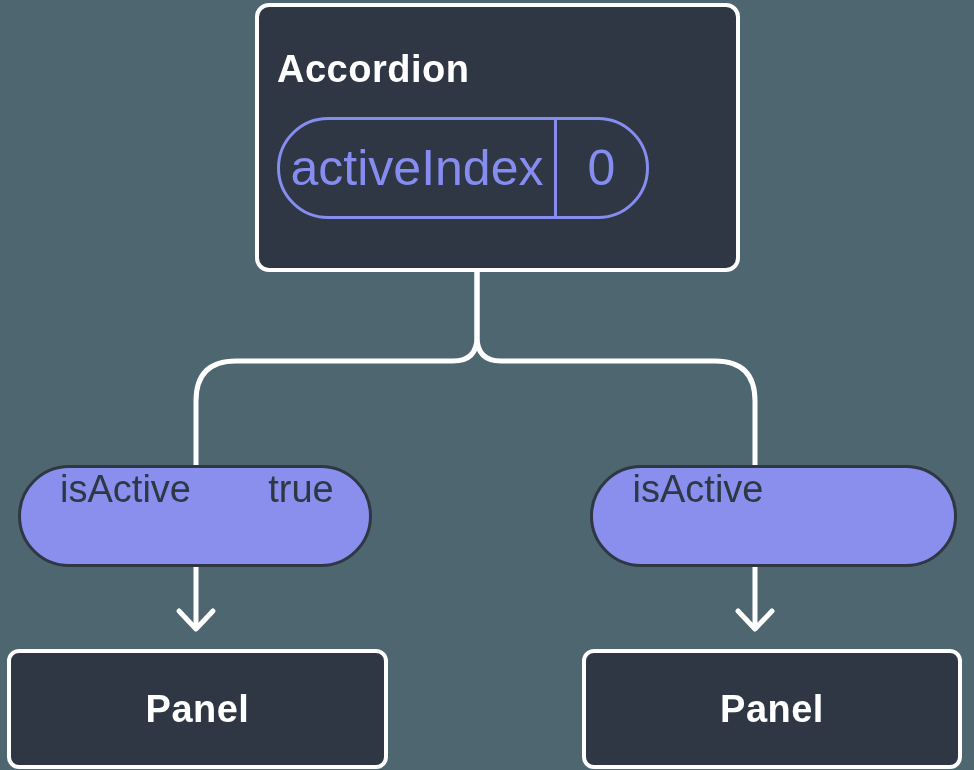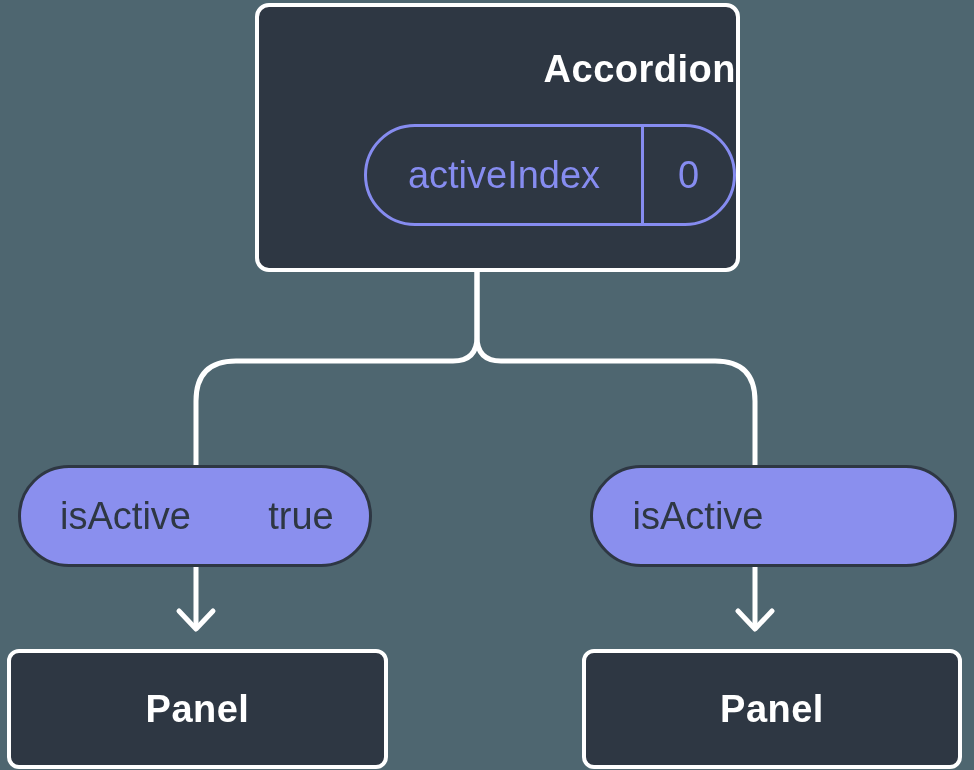--- a/index.html
+++ b/index.html
@@ -30,50 +30,51 @@
     stroke-linecap: round;
     stroke-linejoin: round;
   }
 
   .root-node {
     position: absolute; left: 255px; top: 3px;
     width: 485px; height: 269px;
     background: var(--node_fill);
     border: 4px solid var(--node_border);
     border-radius: 14px;
-    display: flex; flex-direction: column; align-items: flex-end;
+    display: flex; flex-direction: column; align-items: flex-start;
     z-index: 2;
+    padding-left: 18px;
   }
   .node-title {
     margin-top: 40px;
     line-height: 44px;
     font-size: 38px; font-weight: 700;
     color: var(--node_text);
     letter-spacing: 0.5px;
   }
   .state-pill {
-    margin-top: 33px;
+    margin-top: 26px;
     width: 372px; height: 102px;
     border: 3px solid var(--accent);
     border-radius: 51px;
     display: flex; align-items: stretch;
     color: var(--accent);
-    font-size: 38px;
+    font-size: 50px;
   }
   .cell { display: flex; align-items: center; justify-content: center; }
   .state-pill .name { flex: 1; }
   .state-pill .value { width: 89px; }
   .state-pill .divider { width: 0; border-left: 3px solid var(--accent); }
 
   .prop-pill {
     position: absolute; top: 465px; height: 102px;
     background: var(--pill_fill);
     border: 3px solid var(--node_fill);
     border-radius: 51px;
-    display: flex; align-items: center;
+    display: flex; align-items: flex-start;
     color: var(--pill_text);
     font-size: 38px;
     z-index: 2;
   }
   .prop-pill .divider { width: 0; border-left: 3px solid var(--node_fill); }
   .prop-pill .value { flex: 1; }
   .prop-pill.left  { left: 18px;  width: 354px; }
   .prop-pill.left .name  { width: 209px; }
   .prop-pill.right { left: 590px; width: 367px; }
   .prop-pill.right .name { width: 210px; }

